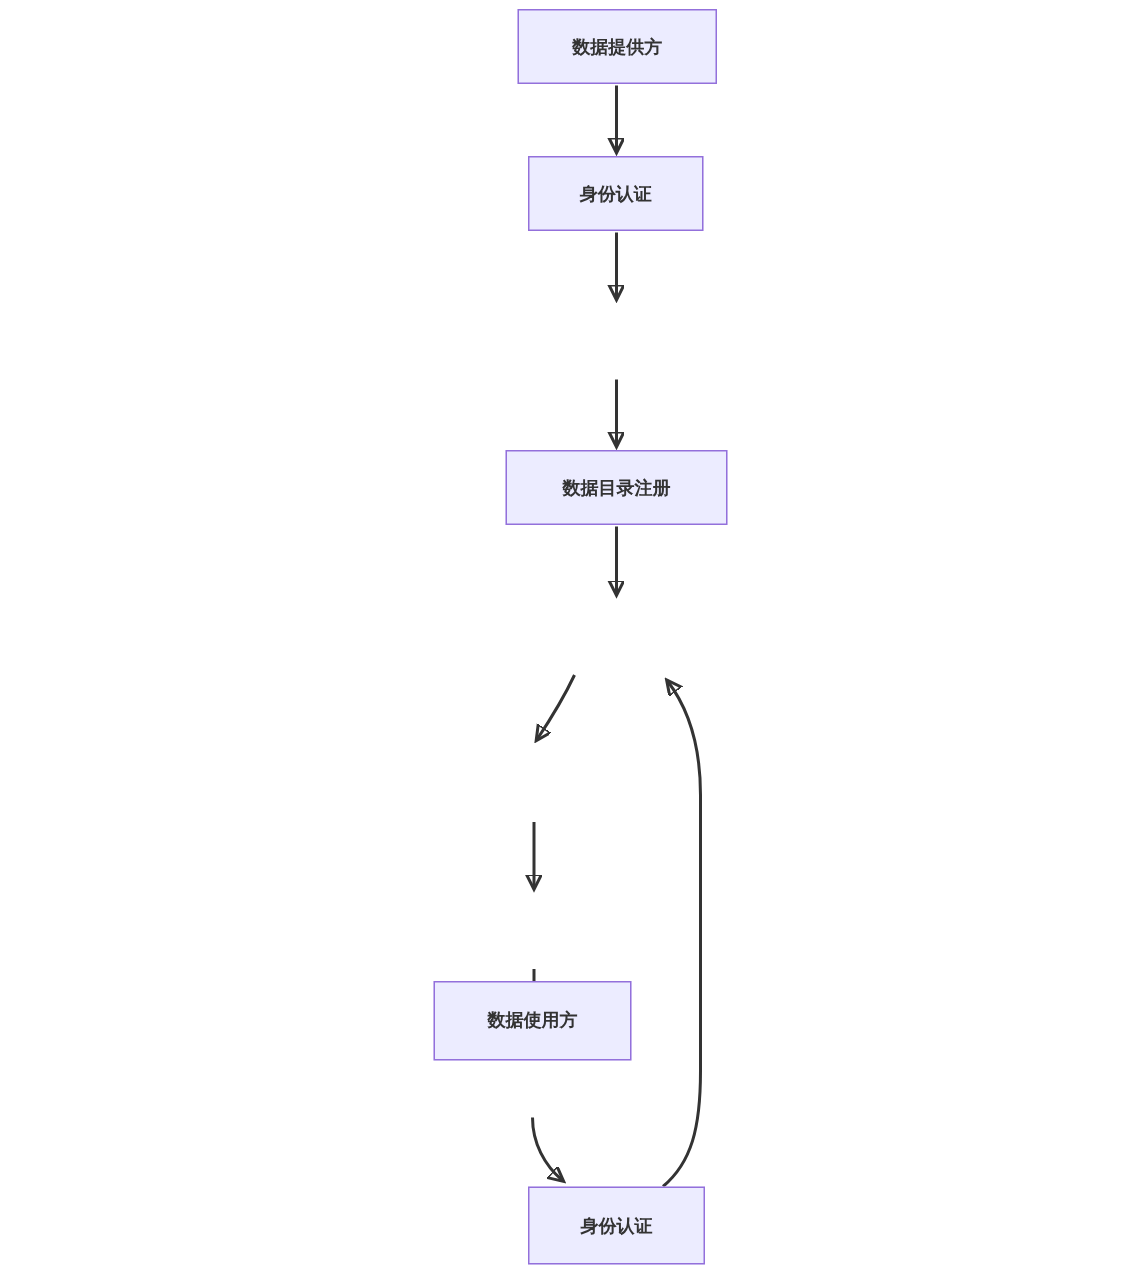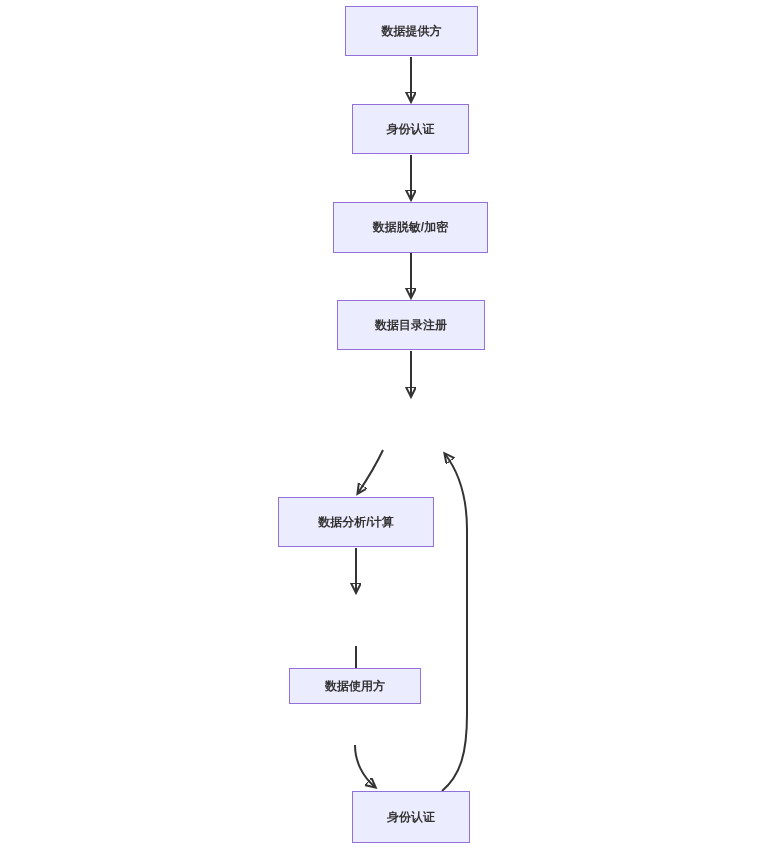--- a/index.html
+++ b/index.html
@@ -64,35 +64,29 @@
   </svg>
 
   <div class="node" style="left:345px; top:6px;   width:133px; height:50px;">
     <span>数据提供方</span>
   </div>
 
   <div class="node" style="left:352px; top:104px; width:117px; height:50px;">
     <span>身份认证</span>
   </div>
 
-  <div class="node" style="left:333px; top:202px; width:155px; height:51px;">
-    <span>数据脱敏/加密</span>
-  </div>
 
   <div class="node" style="left:337px; top:300px; width:148px; height:50px;">
     <span>数据目录注册</span>
   </div>
 
 
-  <div class="node" style="left:278px; top:497px; width:156px; height:50px;">
-    <span>数据分析/计算</span>
-  </div>
 
 
-  <div class="node" style="left:289px; top:668px; width:132px; height:36px;justify-content:center;">
+  <div class="node" style="left:289px; top:654px; width:132px; height:53px;justify-content:center;">
     <span>数据使用方</span>
   </div>
 
   <div class="node" style="left:352px; top:791px; width:118px; height:52px;">
     <span>身份认证</span>
   </div>
 
 </div>
 
 </body></html>

